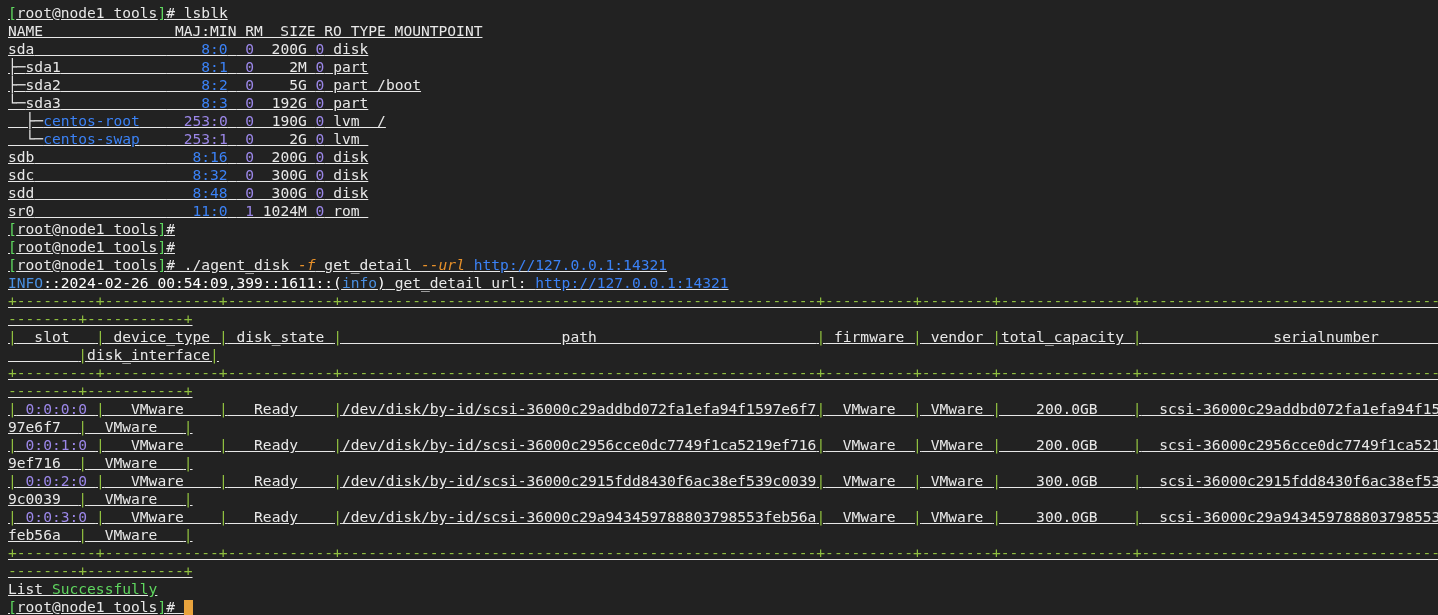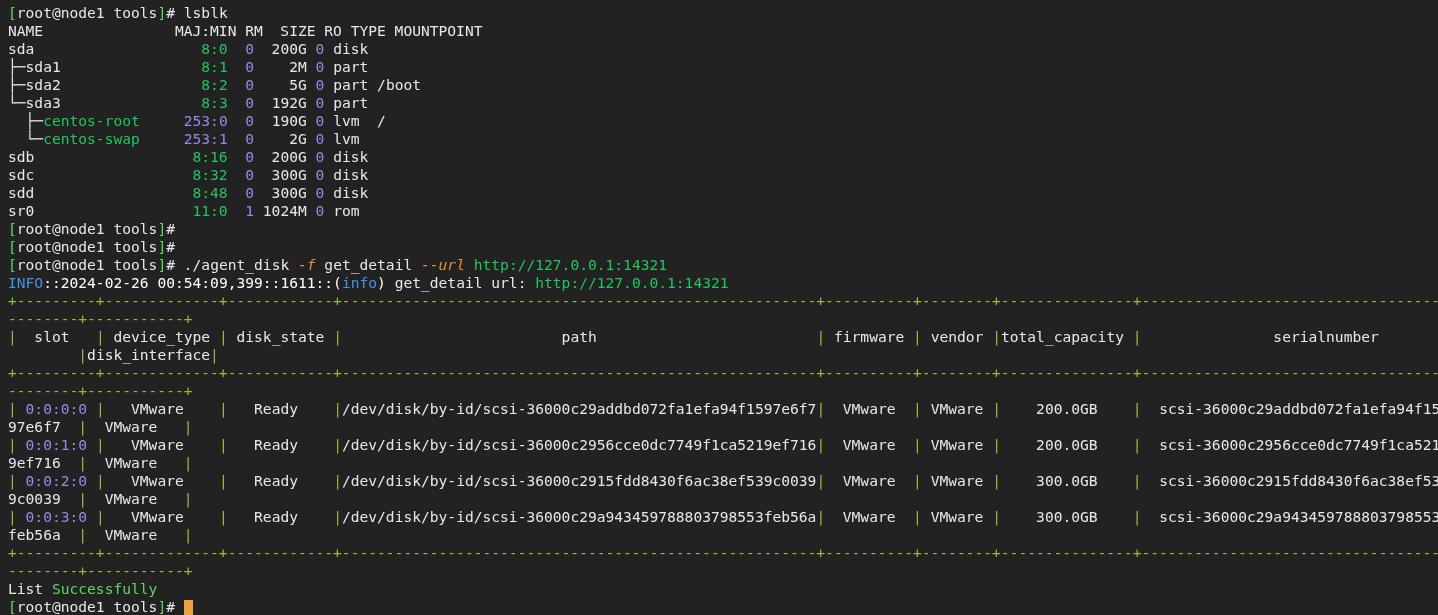--- a/index.html
+++ b/index.html
@@ -20,32 +20,33 @@
     background: #222222;
     color: #e8e8e8;
     font-family: "DejaVu Sans Mono", "Liberation Mono", monospace;
     font-size: 14.6px;
     line-height: 18px;
     padding: 4px 0 1px 8px;
     box-sizing: border-box;
     white-space: pre;
     overflow: hidden;
     letter-spacing: 0px;
+    text-decoration: underline;
   }
   .line {
     white-space: pre;
     height: 18px;
     font-variant-ligatures: none;
   }
   
   .c-white   { color: #e8e8e8; }
   .c-green   { color: #5fd75f; }
   .c-ltgreen { color: #ffffff; }
   .c-tblgrn  { color: #8fbf3f; }
-  .c-cyan    { color: #22c55e; }
+  .c-cyan    { color: #3b82f6; }
   .c-blue    { color: #4a90e2; }
   .c-purple  { color: #9b87e8; }
   .c-orange  { color: #e8912a; }
   .italic    { font-style: italic; }
   .cursor {
     display: inline-block;
     width: 8.8px;
     height: 15px;
     background: #e8a33d;
     vertical-align: -3px;

